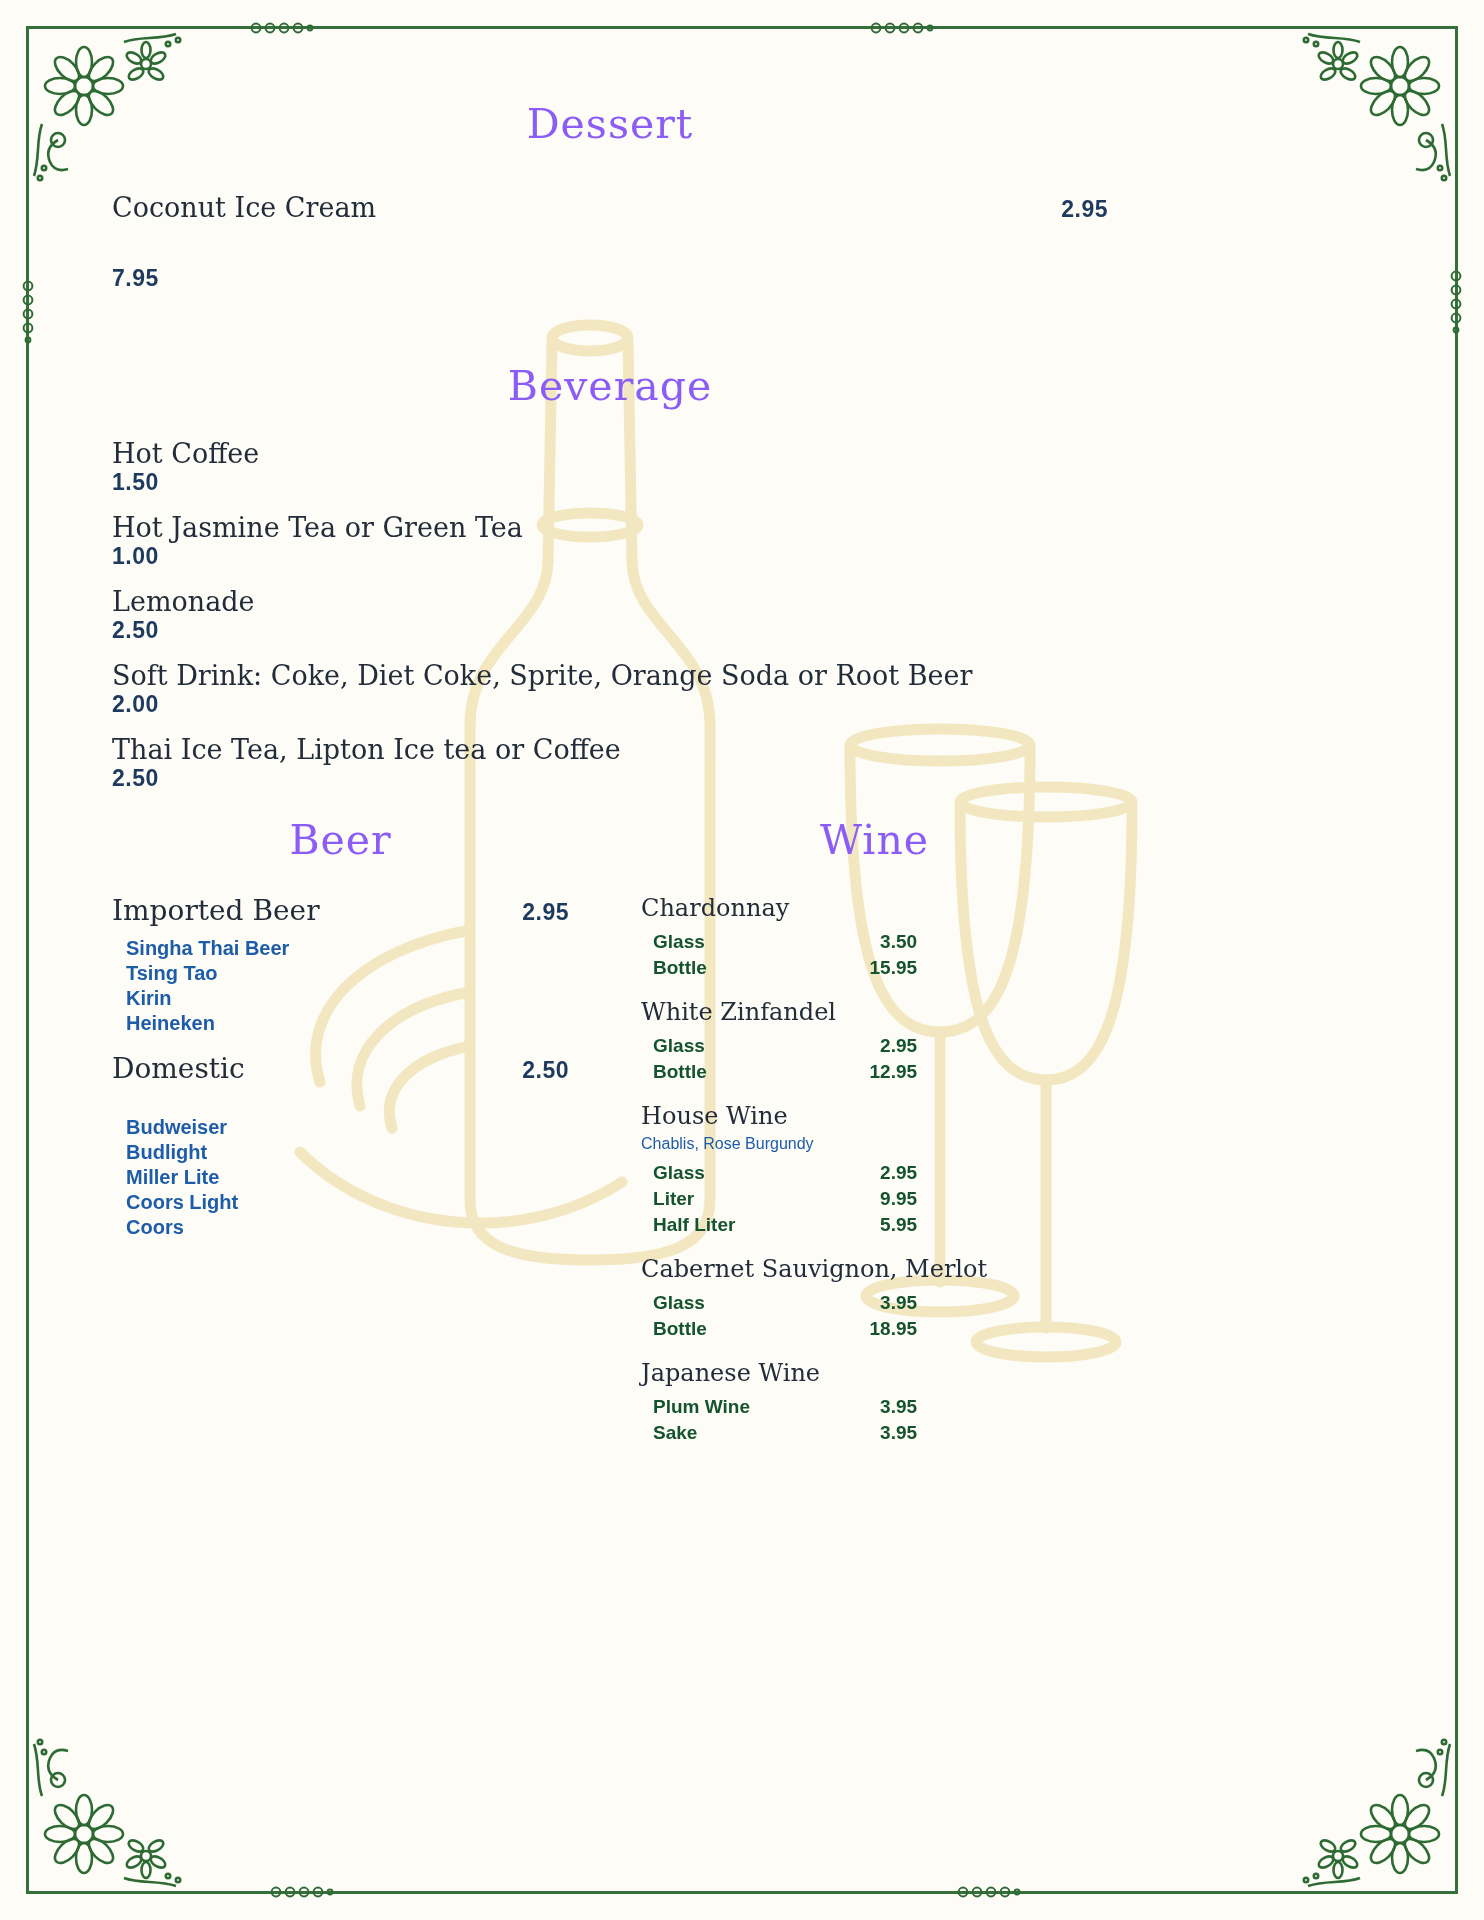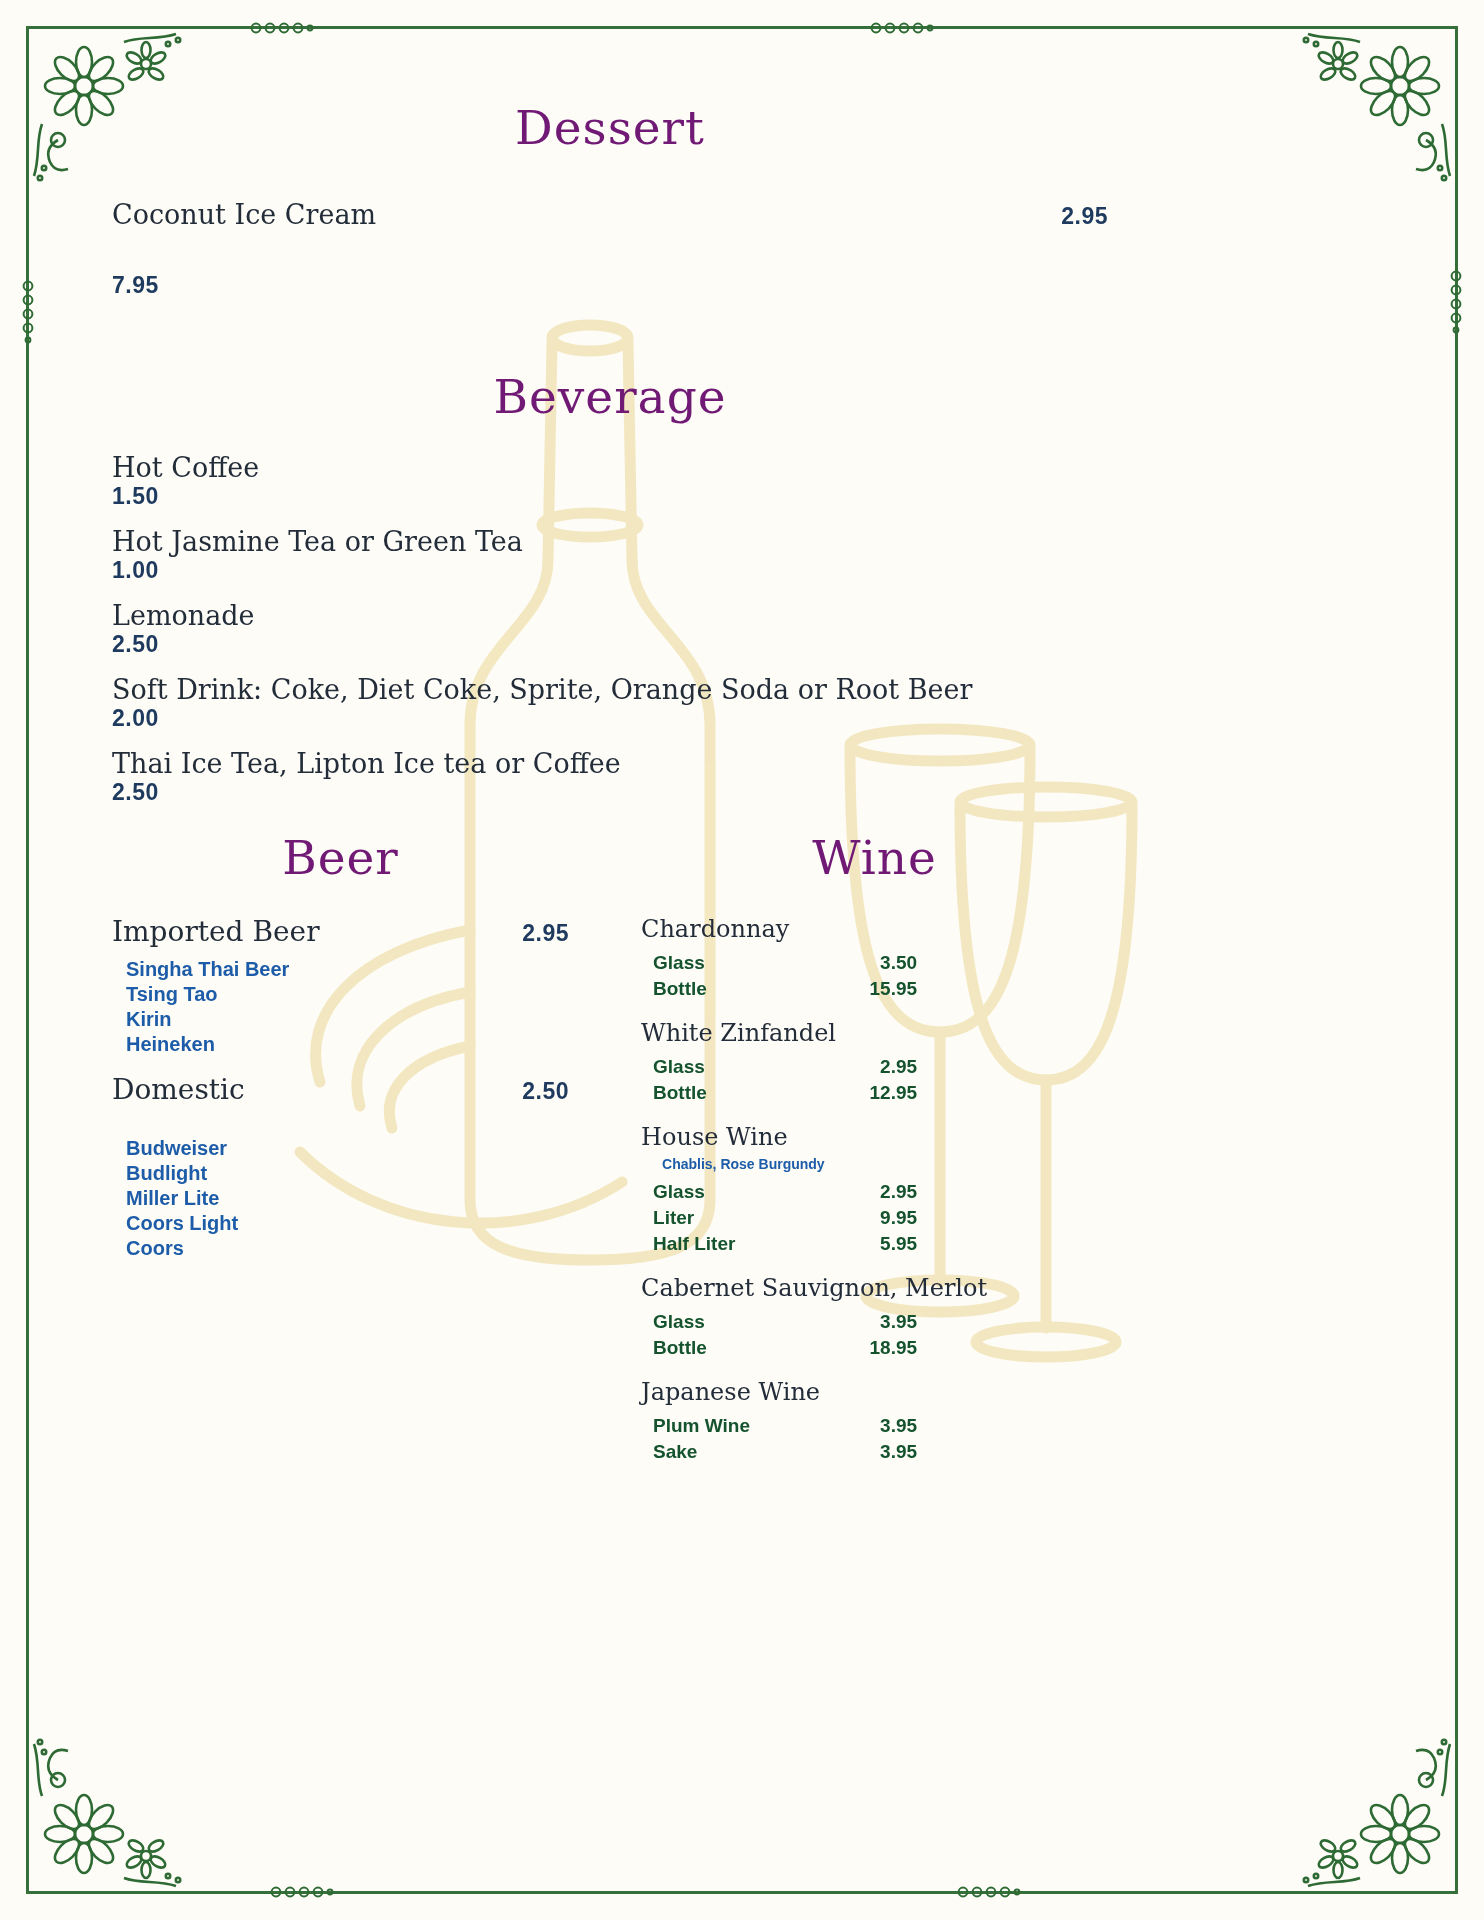--- a/index.html
+++ b/index.html
@@ -15,21 +15,21 @@
   .corner.tl { left:28px;  top:28px; }
   .corner.tr { left:1296px; top:28px;  transform:scaleX(-1); }
   .corner.bl { left:28px;  top:1732px; transform:scaleY(-1); }
   .corner.br { left:1296px; top:1732px; transform:scale(-1,-1); }
   .bead { position:absolute; pointer-events:none; }
   .bead.vert { transform:rotate(90deg); transform-origin:top left; }
 
   .content { position:absolute; left:112px; top:92px; width:996px; }
 
   .section-title {
-    font-size:47px; color:#701a75; text-align:center; letter-spacing:1px;
+    font-size:41px; color:#8b5cf6; text-align:center; letter-spacing:1px;
     font-weight:normal;
   }
   .t-dessert  { margin:8px 0 44px; }
   .t-beverage { margin:70px 0 28px; }
 
   .menu-row {
     display:flex; justify-content:space-between; align-items:baseline;
     font-size:27px; color:#232c39;
   }
   .dessert-row { margin-bottom:42px; }
@@ -52,22 +52,22 @@
   .brands.domestic { margin-top:30px; }
   .brand {
     font-family:"Liberation Sans",sans-serif; font-weight:bold;
     font-size:20px; color:#1d5ca8; line-height:25px;
   }
   .beer-group + .beer-group { margin-top:14px; }
 
   .wine-group { margin-bottom:17px; }
   .wine-name { font-size:24px; color:#232c39; white-space:nowrap; font-weight:normal; }
   .wine-note {
-    font-family:"Liberation Sans",sans-serif; font-weight:bold;
-    font-size:14px; color:#1d5ca8; margin:5px 0 0 21px;
+    font-family:"Liberation Sans",sans-serif; font-weight:normal;
+    font-size:16px; color:#1d5ca8; margin:5px 0 0 0;
   }
   .options { margin:7px 0 0 12px; width:264px; }
   .opt-row {
     display:flex; justify-content:space-between;
     font-family:"Liberation Sans",sans-serif; font-weight:bold;
     font-size:19px; color:#14532d; line-height:26px;
   }
 </style>
 </head>
 <body>

